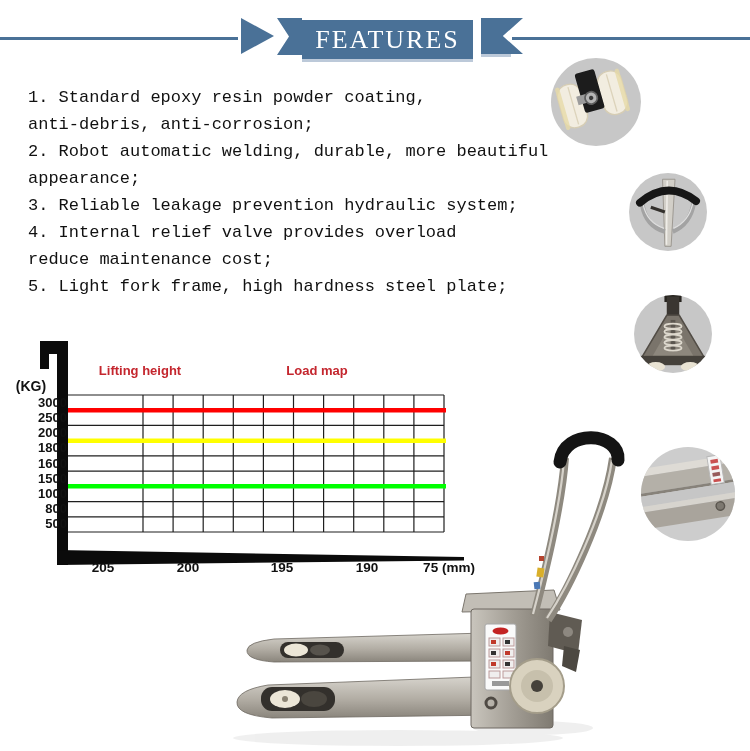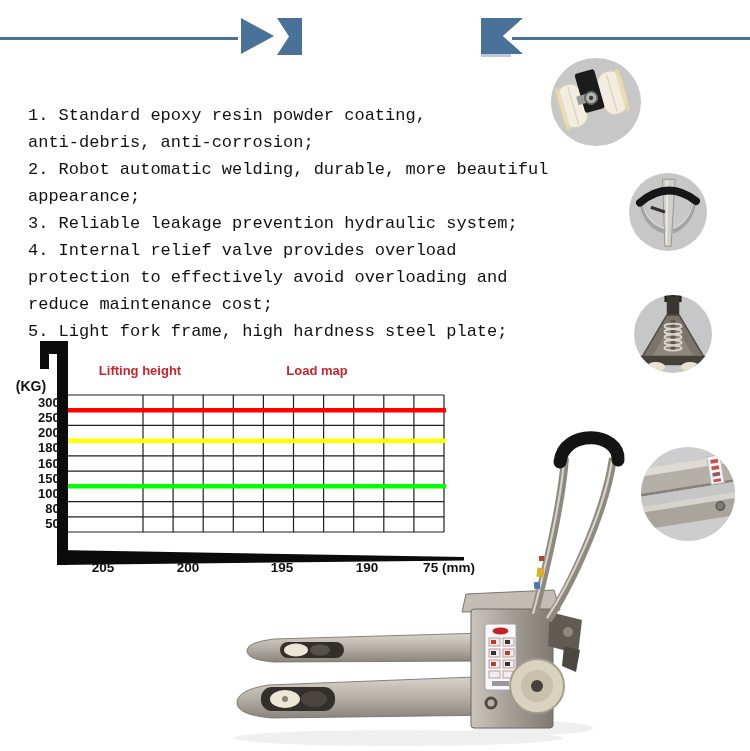--- a/index.html
+++ b/index.html
@@ -13,21 +13,21 @@
         clip-path:polygon(0 0,100% 50%,0 100%);}
   #tail-band-left{position:absolute;left:277px;top:18px;width:25px;height:37px;background:var(--accent);
         clip-path:polygon(0 0,100% 0,100% 100%,0 100%,48% 50%);}
   #banner{position:absolute;left:302px;top:20px;width:171px;height:39px;background:var(--accent);
         border-bottom:3px solid var(--shadow);display:flex;align-items:center;justify-content:center;
         color:#ffffff;font-family:"Liberation Serif",serif;font-size:26px;letter-spacing:2px;}
   #tail-band-right{position:absolute;left:481px;top:18px;width:42px;height:36px;background:var(--accent);
         clip-path:polygon(0 0,100% 0,52% 50%,100% 100%,0 100%);}
   #tail-shadow-right{position:absolute;left:481px;top:54px;width:30px;height:3px;background:var(--shadow);}
   
-  #features-list{position:absolute;left:28px;top:84px;width:534px;margin-top:18px;}
+  #features-list{position:absolute;left:28px;top:84px;width:534px;}
   .fline{font-family:"Liberation Mono","DejaVu Sans Mono",monospace;font-size:17px;line-height:27px;
         color:#111;white-space:nowrap;letter-spacing:0;}
   
   #chart{position:absolute;left:0;top:335px;width:480px;height:255px;}
   #chart-svg{position:absolute;left:0;top:0;width:480px;height:255px;}
   .legend{position:absolute;top:28px;transform:translateX(-50%);font-size:13px;font-weight:bold;
         color:var(--legend);white-space:nowrap;}
   #legend-left{left:140px;}
   #legend-right{left:317px;}
   #y-unit{position:absolute;left:0;top:43px;width:62px;text-align:center;font-size:14px;font-weight:600;color:#111;}
@@ -44,32 +44,34 @@
   #main-photo{position:absolute;left:228px;top:420px;width:522px;height:331px;}
 </style>
 </head>
 <body>
 
 <div id="page">
 
   <div class="hline" id="line-left"></div>
   <div id="tail-tri-left"></div>
   <div id="tail-band-left"></div>
+  <div id="banner">
+    <span>FEATURES</span>
+  </div>
   <div id="tail-band-right"></div>
   <div id="tail-shadow-right"></div>
   <div class="hline" id="line-right"></div>
 
   <div id="features-list">
     <div class="fline">1. Standard epoxy resin powder coating,</div>
     <div class="fline">anti-debris, anti-corrosion;</div>
     <div class="fline">2. Robot automatic welding, durable, more beautiful</div>
     <div class="fline">appearance;</div>
     <div class="fline">3. Reliable leakage prevention hydraulic system;</div>
     <div class="fline">4. Internal relief valve provides overload</div>
-    <div class="fline">protection to effectively avoid overloading and</div>
     <div class="fline">reduce maintenance cost;</div>
     <div class="fline">5. Light fork frame, high hardness steel plate;</div>
   </div>
 
   <div id="chart">
     <svg id="chart-svg" viewBox="0 0 480 255">
         <line x1="68" y1="60" x2="444" y2="60" stroke="#1f1f1f" stroke-width="1.2"></line>
         <line x1="68" y1="75.22222222222223" x2="444" y2="75.22222222222223" stroke="#1f1f1f" stroke-width="1.2"></line>
         <line x1="68" y1="90.44444444444444" x2="444" y2="90.44444444444444" stroke="#1f1f1f" stroke-width="1.2"></line>
         <line x1="68" y1="105.66666666666666" x2="444" y2="105.66666666666666" stroke="#1f1f1f" stroke-width="1.2"></line>

